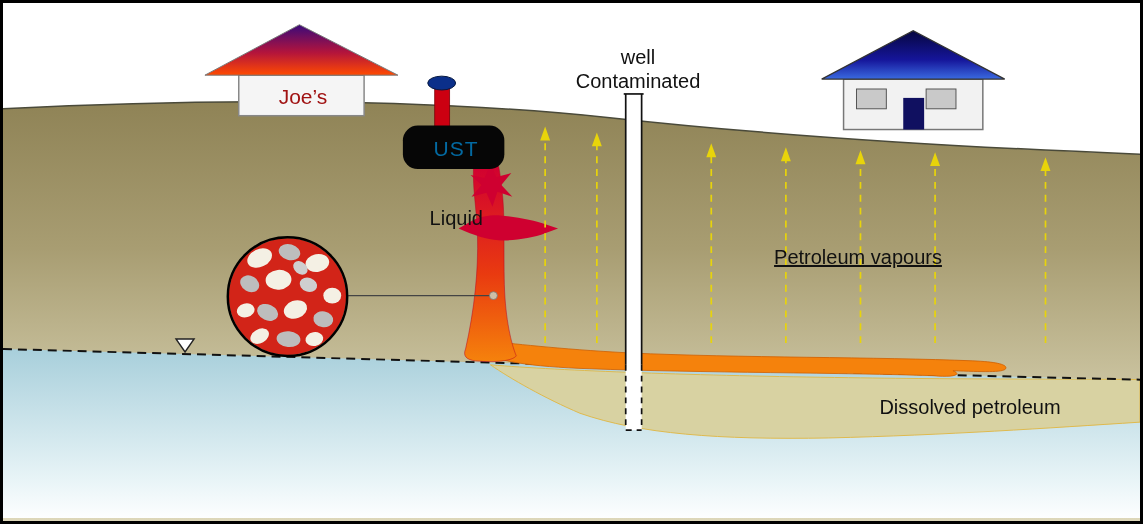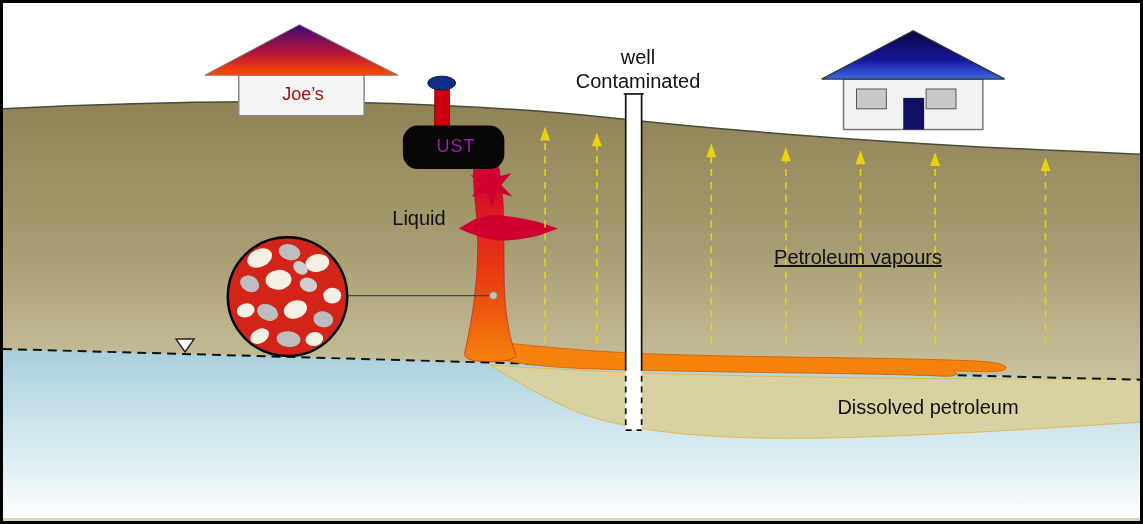--- a/index.html
+++ b/index.html
@@ -8,22 +8,22 @@
     border:3px solid #000; box-sizing:border-box;
     background:#ffffff; overflow:hidden;
     font-family:"Liberation Sans", sans-serif;
   }
   .scene-svg { position:absolute; left:0; top:0; width:100%; height:100%; }
   .lbl {
     position:absolute; color:#111; font-size:20px; line-height:1.22;
     text-align:center; white-space:nowrap;
   }
   .lbl div { white-space:nowrap; }
-  .joes { color:#a01212; font-size:18px; }
-  .ustlbl { color:#a21caf; font-size:18px; letter-spacing:1px; }
+  .joes { color:#a01212; font-size:21px; }
+  .ustlbl { color:#0369a1; font-size:21px; letter-spacing:1px; }
 </style>
 </head>
 <body>
 
 <div class="frame">
 
   <svg class="scene-svg" viewBox="0 0 1143 524" preserveAspectRatio="none">
     <defs>
       <linearGradient id="gGround" x1="0" y1="0" x2="0" y2="1">
         <stop offset="0" stop-color="#8f8356"></stop>
@@ -163,21 +163,21 @@
 
   <div class="lbl joes" style="left:237px; top:81px; width:126px;">Joe’s</div>
 
   <div class="lbl ustlbl" style="left:402px; top:133px; width:102px;">UST</div>
 
   <div class="lbl" style="left:553px; top:42px; width:164px;">
     <div>well</div>
     <div>Contaminated</div>
   </div>
 
-  <div class="lbl" style="left:352px; top:203px; width:128px;">
+  <div class="lbl" style="left:352px; top:203px; width:128px;text-align:right;">
     <div>Liquid</div>
   </div>
 
   <div class="lbl" style="left:742px; top:242px; width:226px;text-decoration:underline;">Petroleum vapours</div>
 
-  <div class="lbl" style="left:802px; top:392px; width:246px;">Dissolved petroleum</div>
+  <div class="lbl" style="left:844px; top:392px; width:246px;">Dissolved petroleum</div>
 
 </div>
 
 </body></html>

